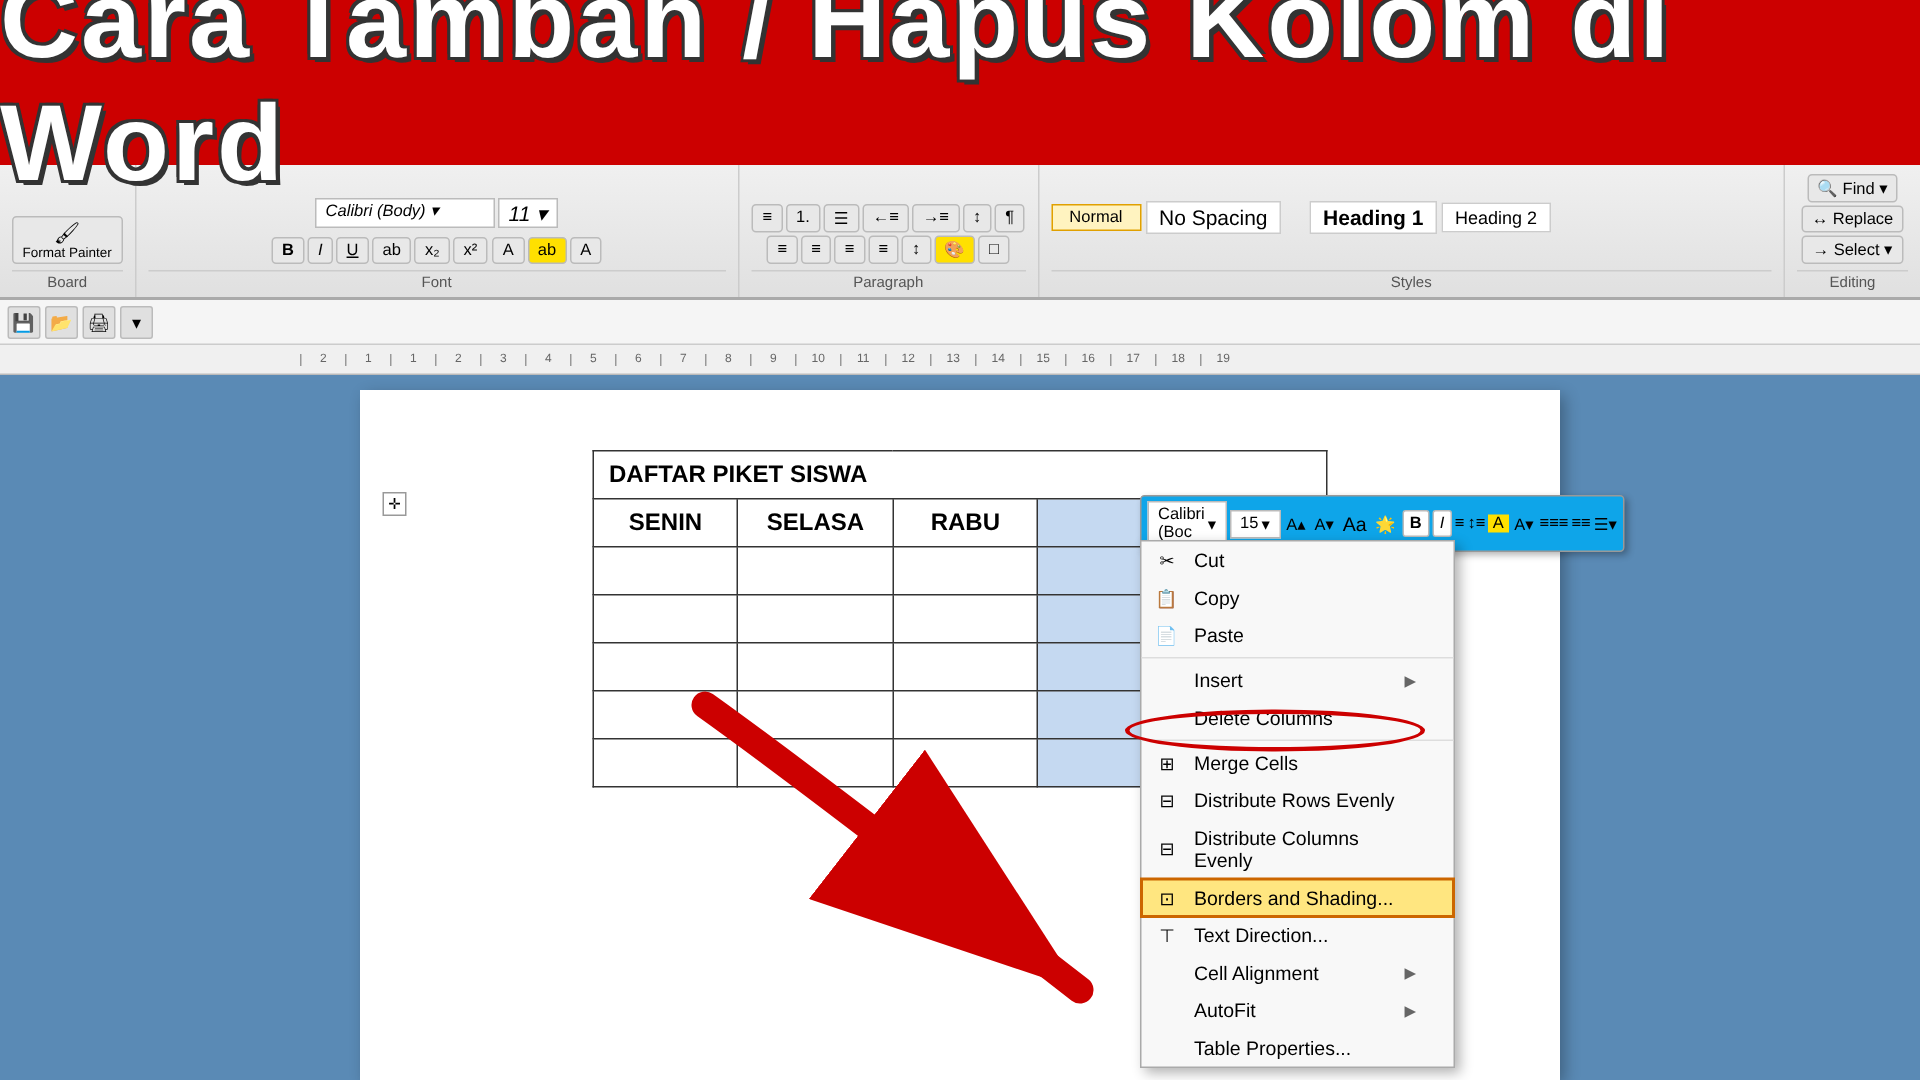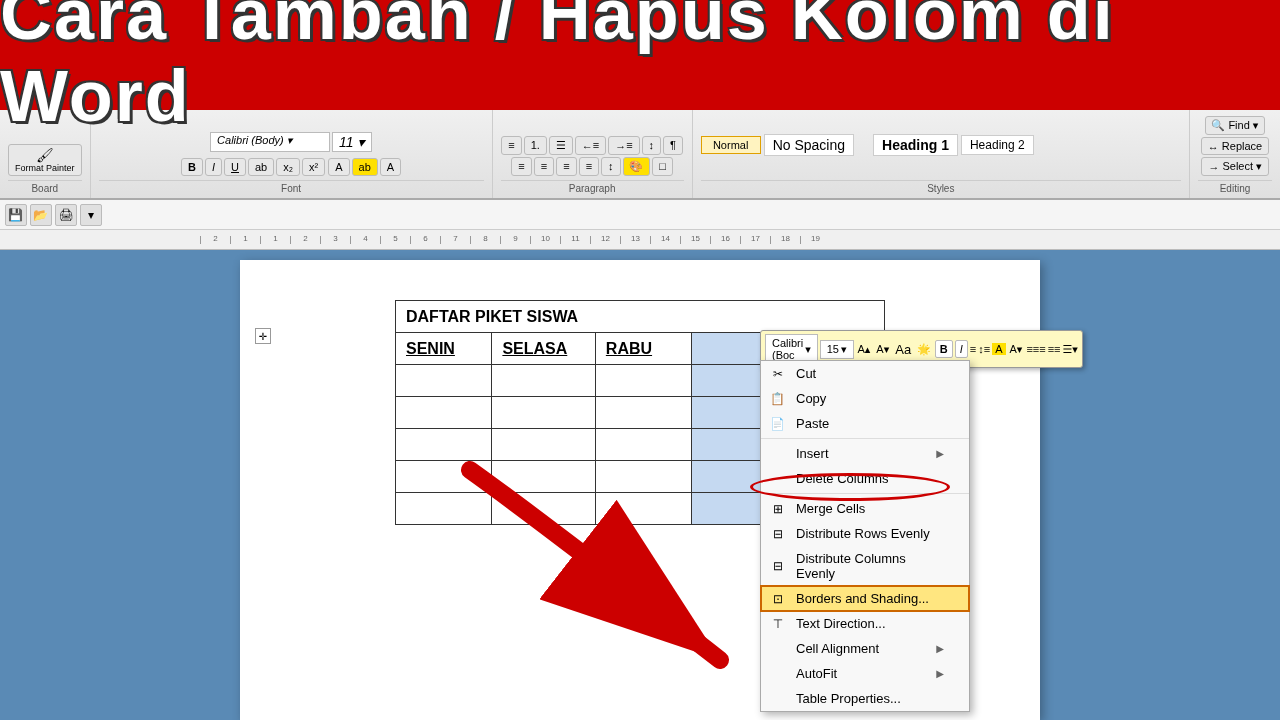--- a/index.html
+++ b/index.html
@@ -219,36 +219,35 @@
 
     .table-title {
       text-align: left;
       font-weight: bold;
       font-size: 16px;
       padding: 8px;
       border: 1px solid #333;
     }
 
     .col-header {
-      text-align: left;
+      text-align: center;
       font-weight: bold;
       background: white;
-      text-decoration: underline;
     }
 
     .highlighted-col {
       background: #c5d9f1;
     }
 
     
     #mini-toolbar {
       position: absolute;
       top: 70px;
       left: 520px;
-      background: #fef9c3;
+      background: #0ea5e9;
       border: 1px solid #999;
       border-radius: 3px;
       padding: 3px 4px;
       display: flex;
       gap: 2px;
       align-items: center;
       box-shadow: 2px 2px 5px rgba(0,0,0,0.3);
       z-index: 20;
     }
 

